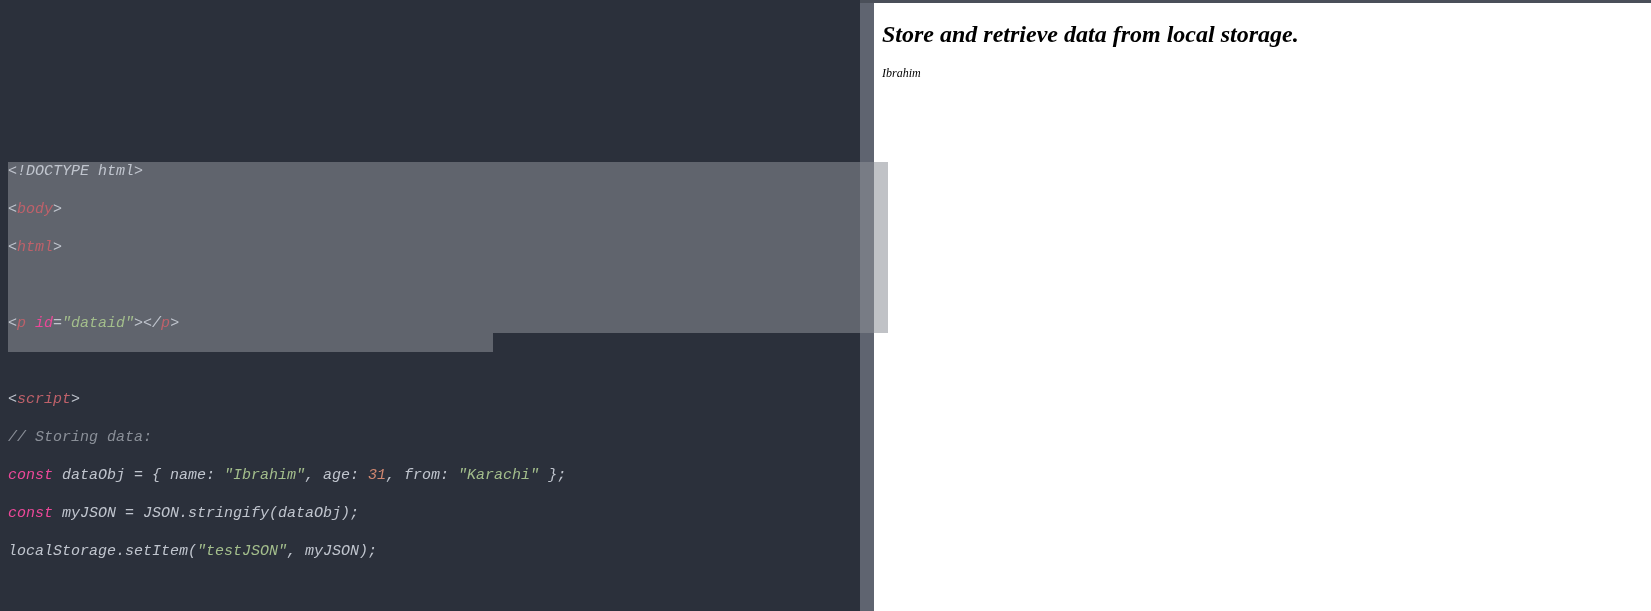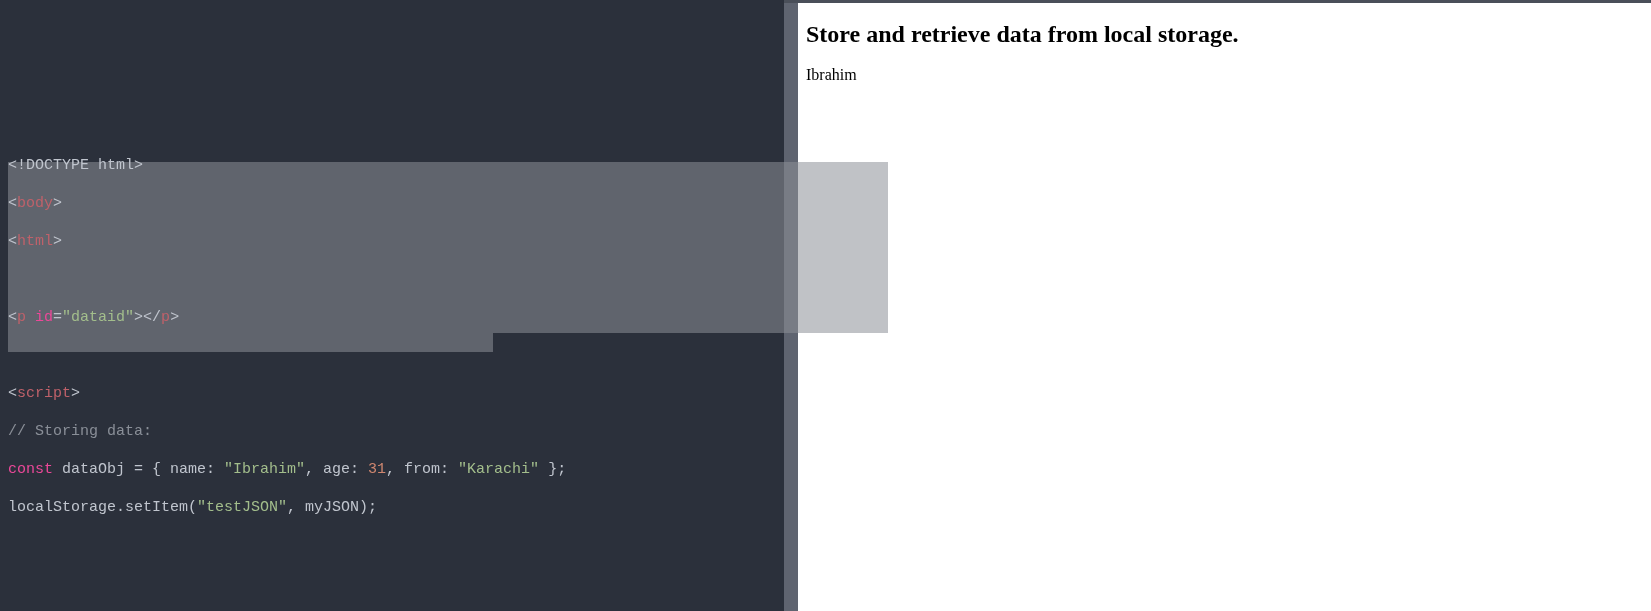--- a/index.html
+++ b/index.html
@@ -1,31 +1,31 @@
 <!DOCTYPE html>
 <html><head>
 <meta charset="utf-8">
 <style>
-  * { margin: 0; padding: 0; box-sizing: border-box; }
+  * { margin: 0; padding: 0; box-sizing: border-box; font-style: italic; }
   html, body { width: 100%; height: 100%; }
   body {
     display: flex;
     width: 1651px;
     height: 611px;
     font-family: Consolas, 'Courier New', monospace;
     font-size: 15px;
     background: #2b303b;
     overflow: hidden;
   }
   .editor-pane {
-    width: 784px;
+    width: 860px;
     height: 100%;
     background: #2b303b;
     color: #c0c5ce;
-    padding: 4px 8px;
+    padding: 10px 8px;
     position: relative;
     line-height: 19px;
     white-space: pre;
   }
   .divider {
     width: 14px;
     height: 100%;
     background: #5f6470;
     border-top: 3px solid #4a4f59;
   }
@@ -37,21 +37,21 @@
     padding: 18px 8px;
     font-family: "Times New Roman", serif;
     color: #000;
   }
   .preview-pane h2 {
     font-size: 24px;
     font-weight: bold;
     margin-bottom: 18px;
   }
   .preview-pane p {
-    font-size: 16px;
+    font-size: 12px;
   }
   
   .t-punct   { color: #c0c5ce; }
   .t-doctype { color: #c0c5ce; }
   .t-tag     { color: #bf616a; }
   .t-attr    { color: #ec4899; }
   .t-string  { color: #a3be8c; }
   .t-keyword { color: #ec4899; }
   .t-number  { color: #d08770; }
   .t-plain   { color: #c0c5ce; }
@@ -77,20 +77,21 @@
   <div class="code-block">
 <span class="line"><span class="t-doctype">&lt;!DOCTYPE html&gt;</span></span>
 <span class="line"><span class="t-punct">&lt;</span><span class="t-tag">body</span><span class="t-punct">&gt;</span></span>
 <span class="line"><span class="t-punct">&lt;</span><span class="t-tag">html</span><span class="t-punct">&gt;</span></span>
 <span class="line"></span>
 <span class="line"><span class="t-punct">&lt;</span><span class="t-tag">p</span><span class="t-plain"> </span><span class="t-attr">id</span><span class="t-punct">=</span><span class="t-string">"dataid"</span><span class="t-punct">&gt;&lt;/</span><span class="t-tag">p</span><span class="t-punct">&gt;</span></span>
 <span class="line"></span>
 <span class="line"><span class="t-punct">&lt;</span><span class="t-tag">script</span><span class="t-punct">&gt;</span></span>
 <span class="line"><span class="t-comment">// Storing data:</span></span>
 <span class="line"><span class="t-keyword">const</span><span class="t-plain"> dataObj = { name: </span><span class="t-string">"Ibrahim"</span><span class="t-plain">, age: </span><span class="t-number">31</span><span class="t-plain">, from: </span><span class="t-string">"Karachi"</span><span class="t-plain"> };</span></span>
+<span class="line"><span class="t-keyword">const</span><span class="t-plain"> myJSON = JSON.stringify(dataObj);</span></span>
 <span class="line"><span class="t-plain">localStorage.setItem(</span><span class="t-string">"testJSON"</span><span class="t-plain">, myJSON);</span></span>
 
 
 
 
 
 
 
 
 

